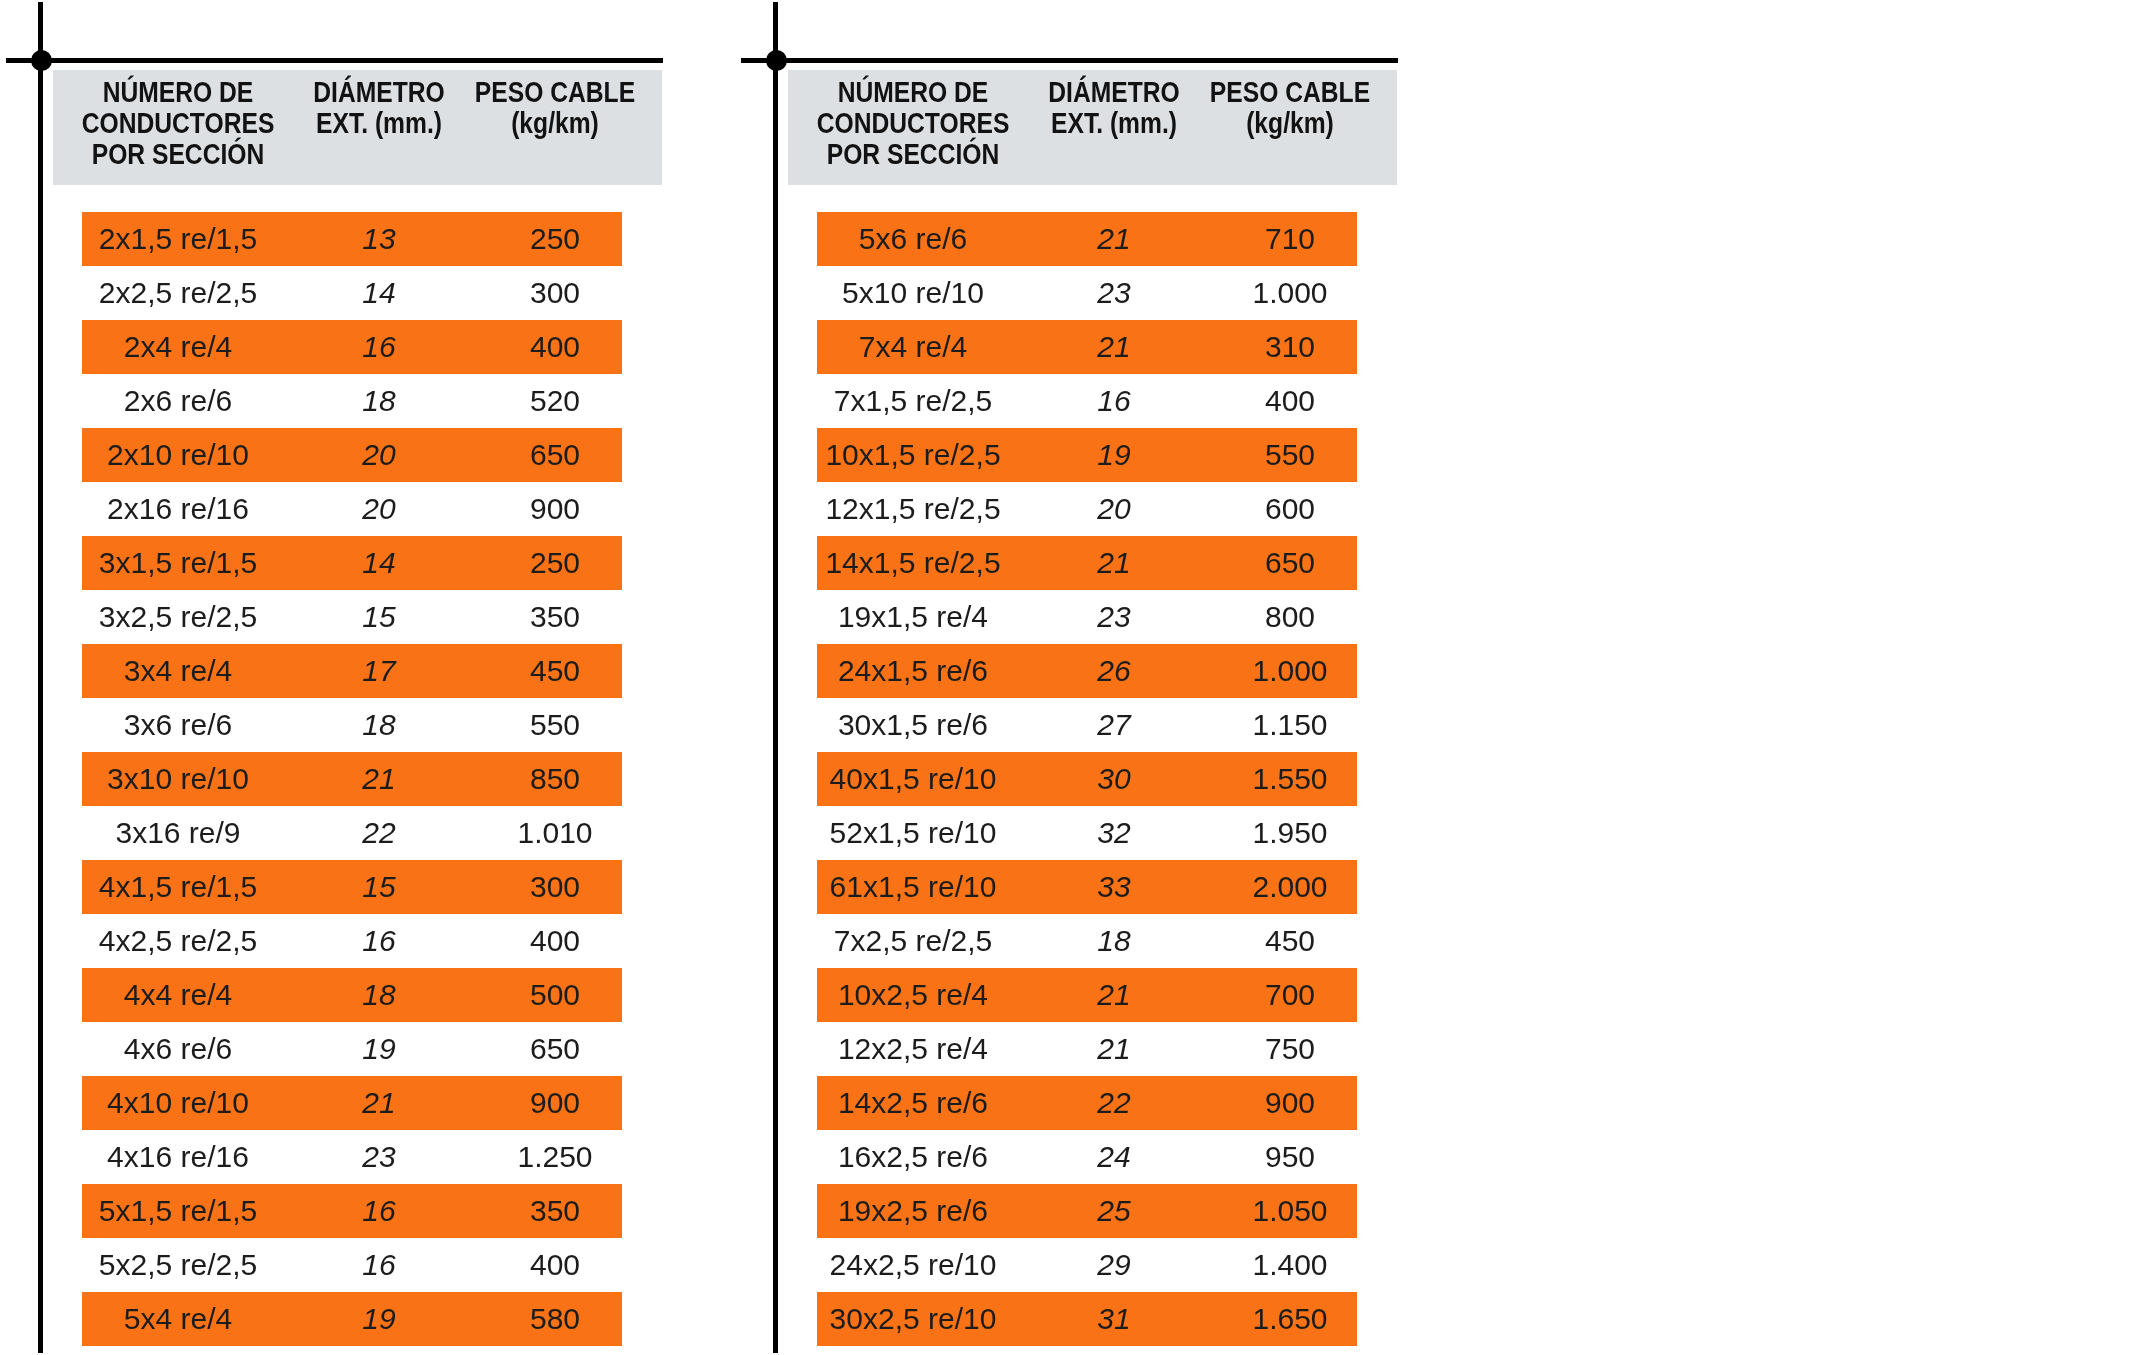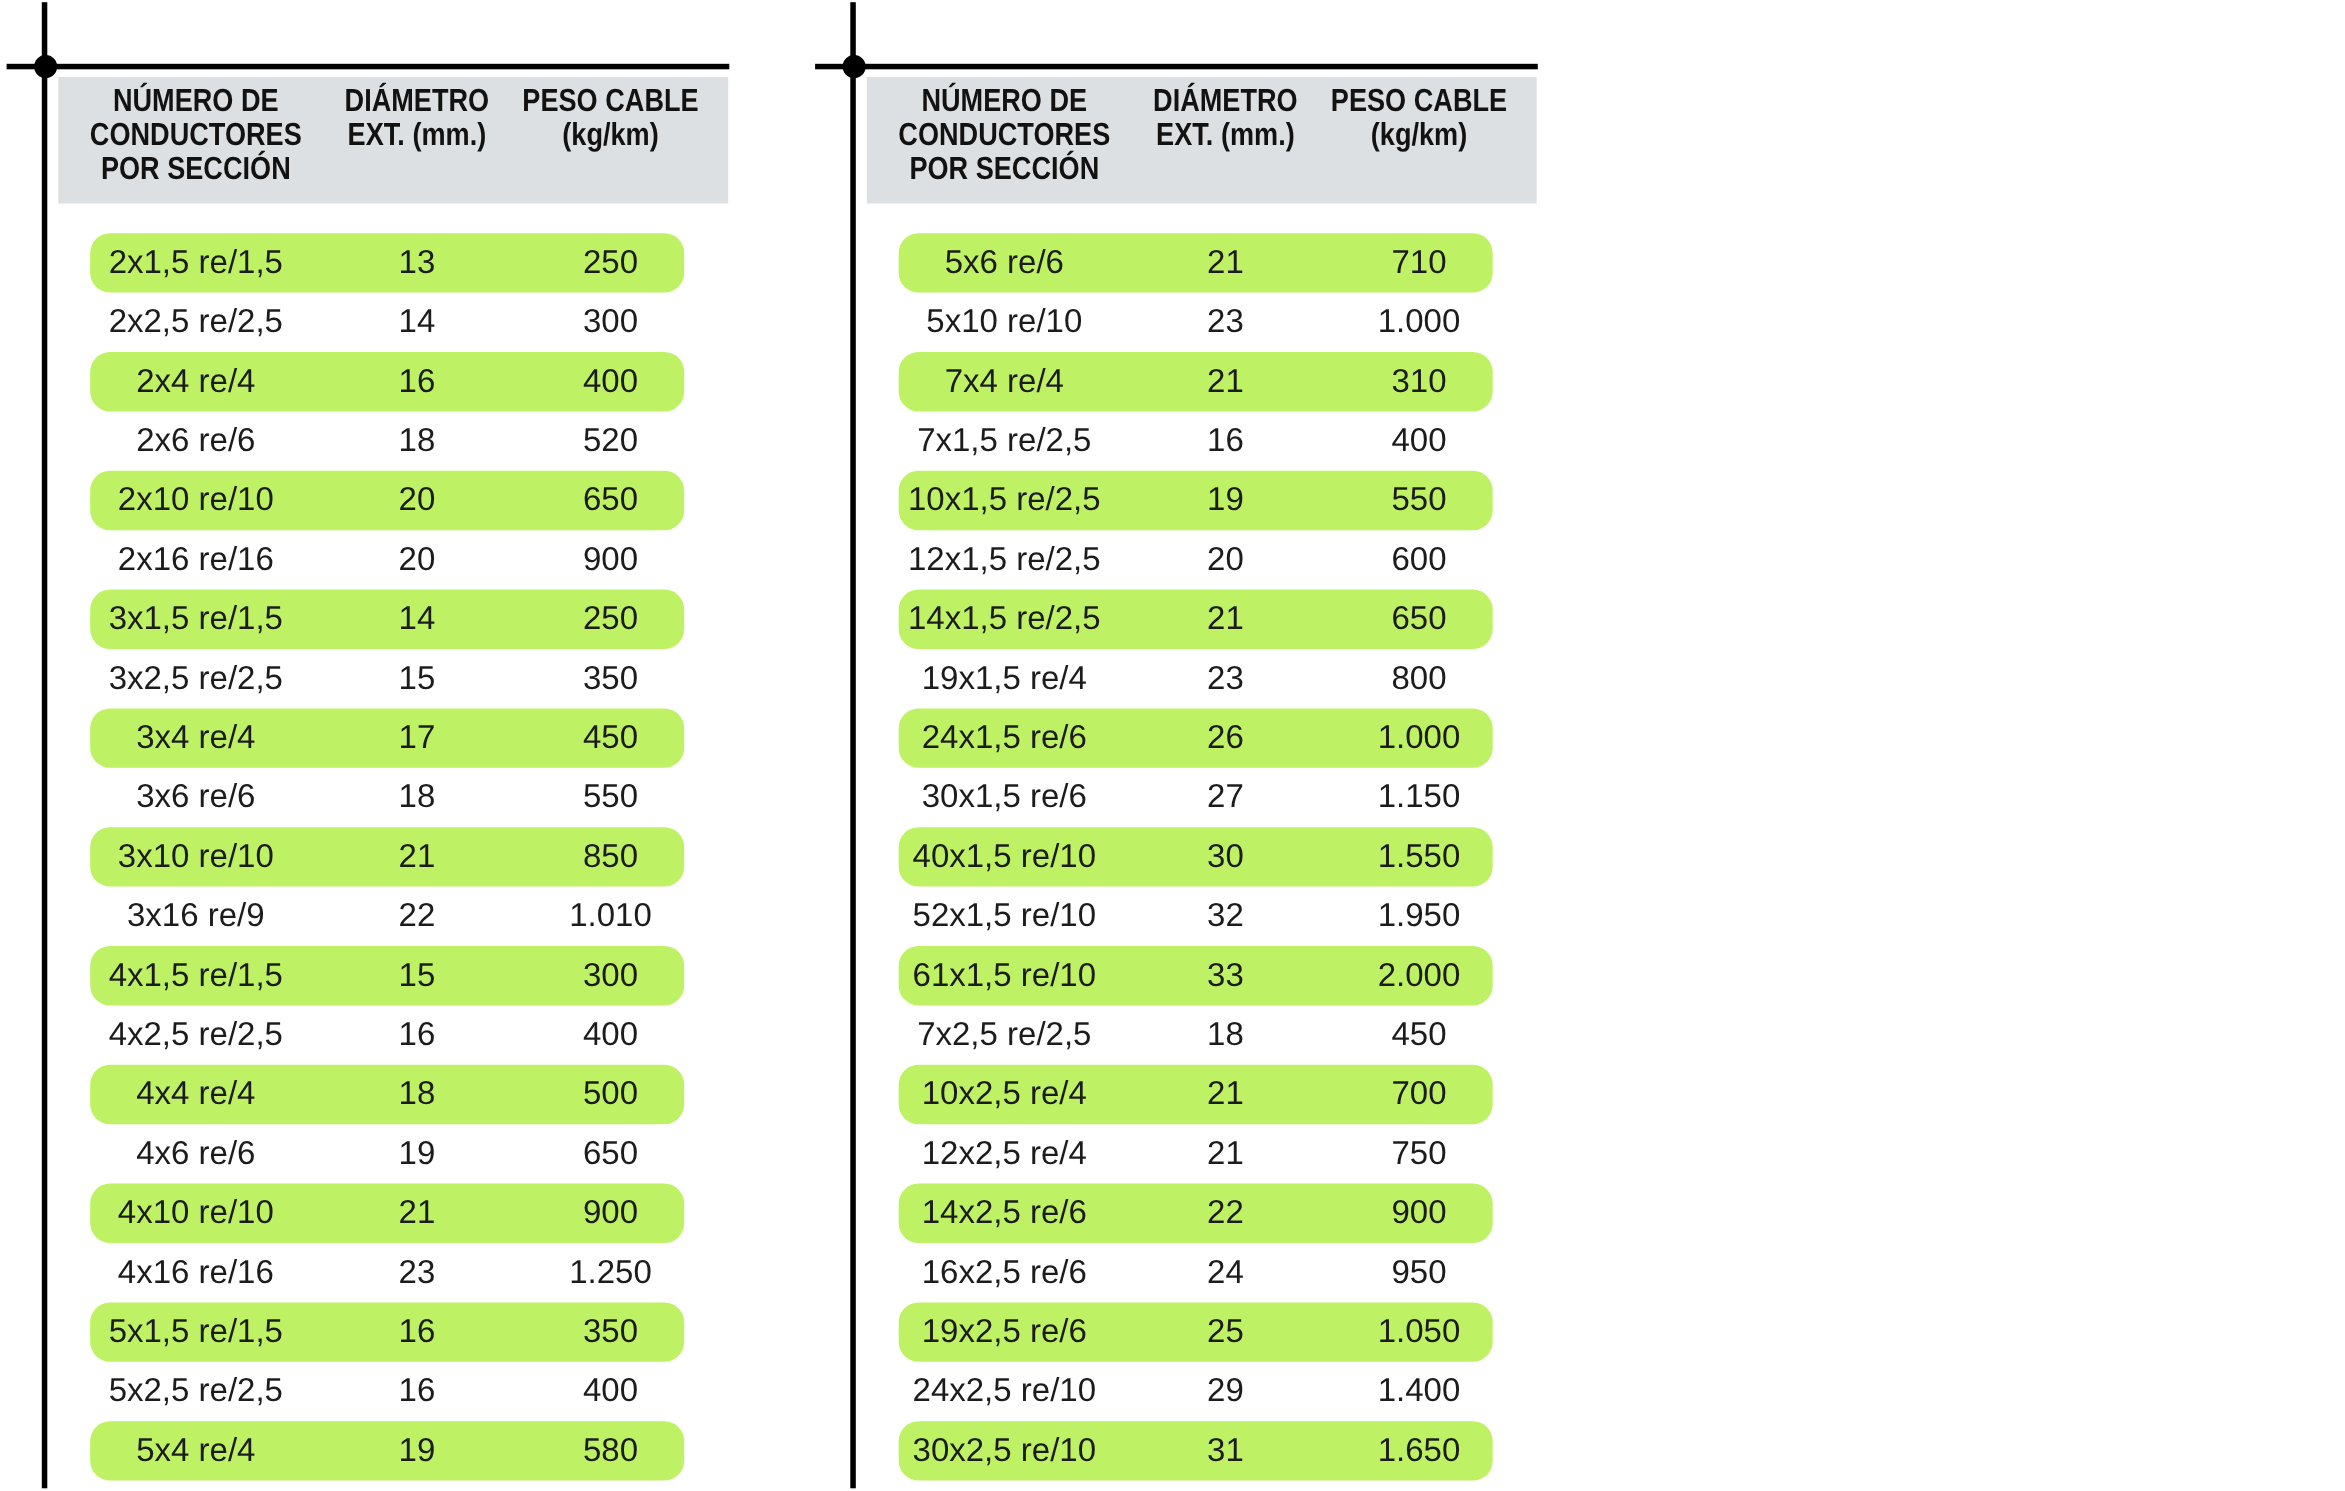--- a/index.html
+++ b/index.html
@@ -26,27 +26,27 @@
     transform:scaleX(0.85); transform-origin:50% 0;
     white-space:nowrap;
   }
   .hcell span { display:block; }
   .hcell.c1 { left:0;     width:250px; }
   .hcell.c2 { left:206px; width:240px; }
   .hcell.c3 { left:382px; width:240px; }
 
   .table-body { position:absolute; left:82px; top:212px; width:540px; }
   .row { position:relative; width:540px; height:54px; }
-  .row.shaded { background:#bef264;border-radius:18px; }
+  .row.shaded { background:#f97316; }
   .cell {
     position:absolute; top:0; height:54px; line-height:54px;
     text-align:center; font-size:30px; color:#1c1c1c; white-space:nowrap;
   }
   .cell.c1 { left:-10px; width:212px; }
-  .cell.c2 { left:217px; width:160px; }
+  .cell.c2 { left:217px; width:160px;font-style:italic; }
   .cell.c3 { left:393px; width:160px; }
 </style>
 </head>
 <body>
 
 <div class="table-group" id="table-left">
   <div class="crop-vline"></div>
   <div class="crop-hline"></div>
   <div class="crop-dot"></div>
   <div class="table-header">

